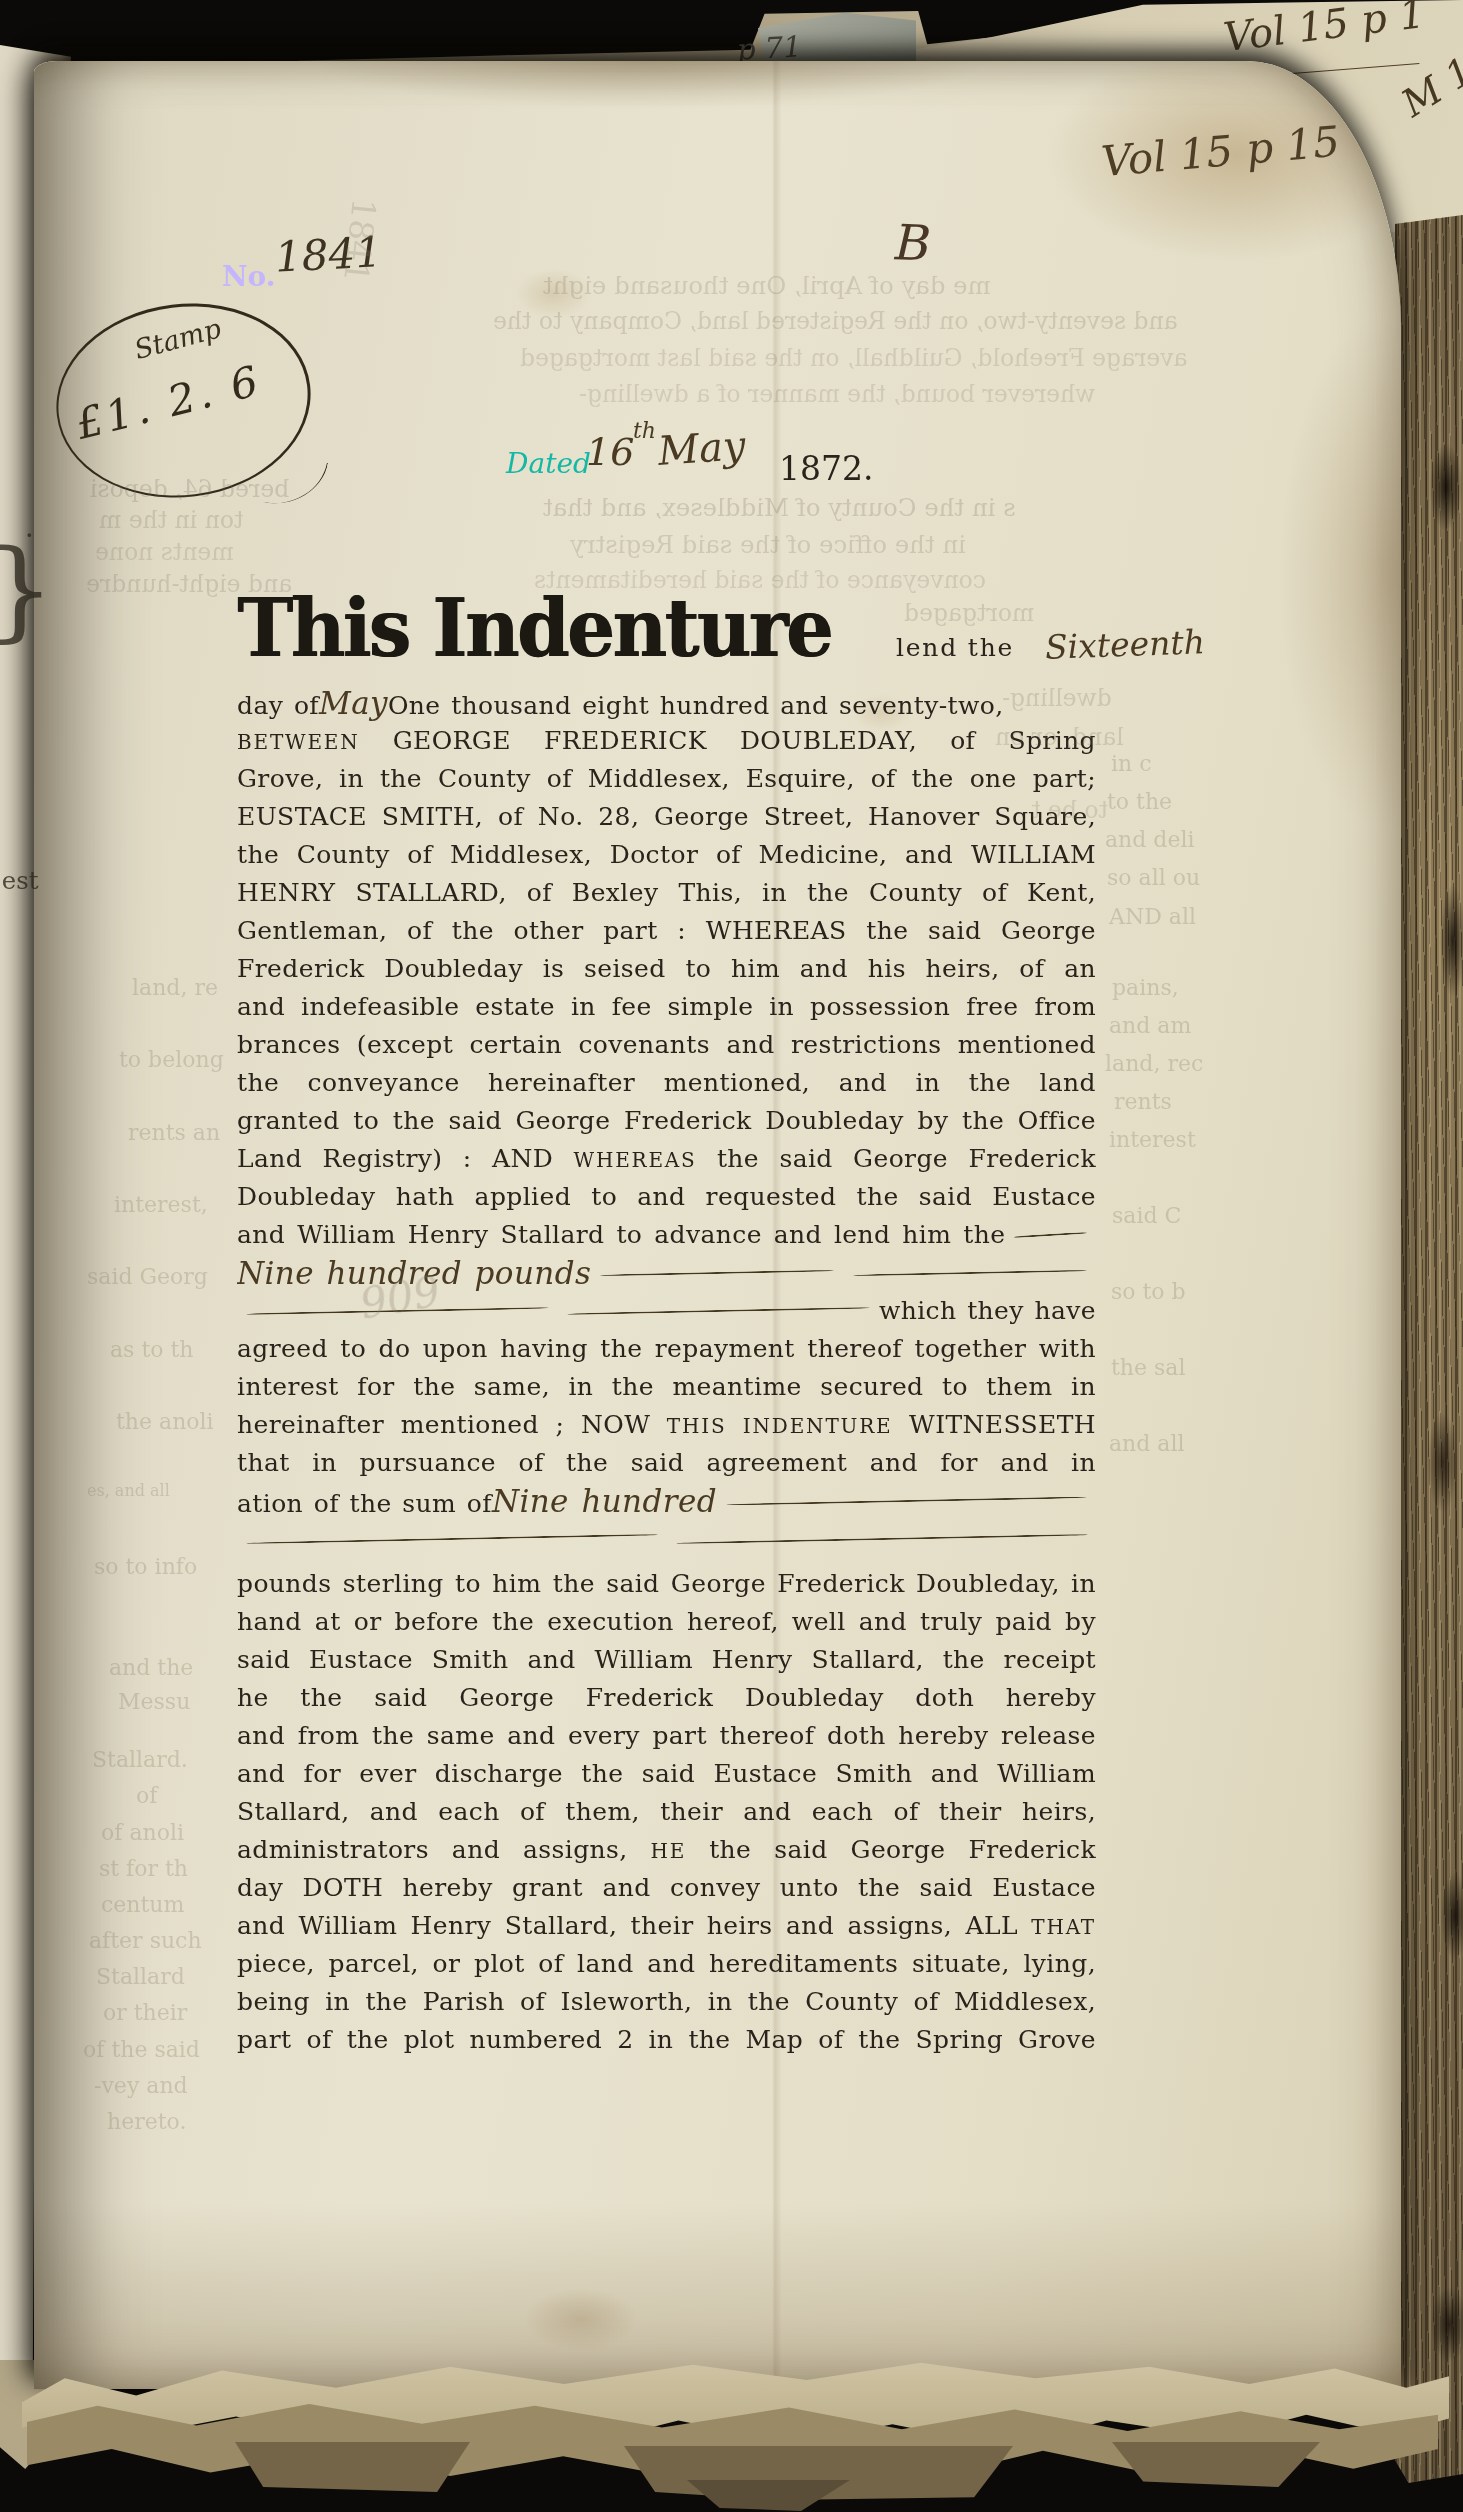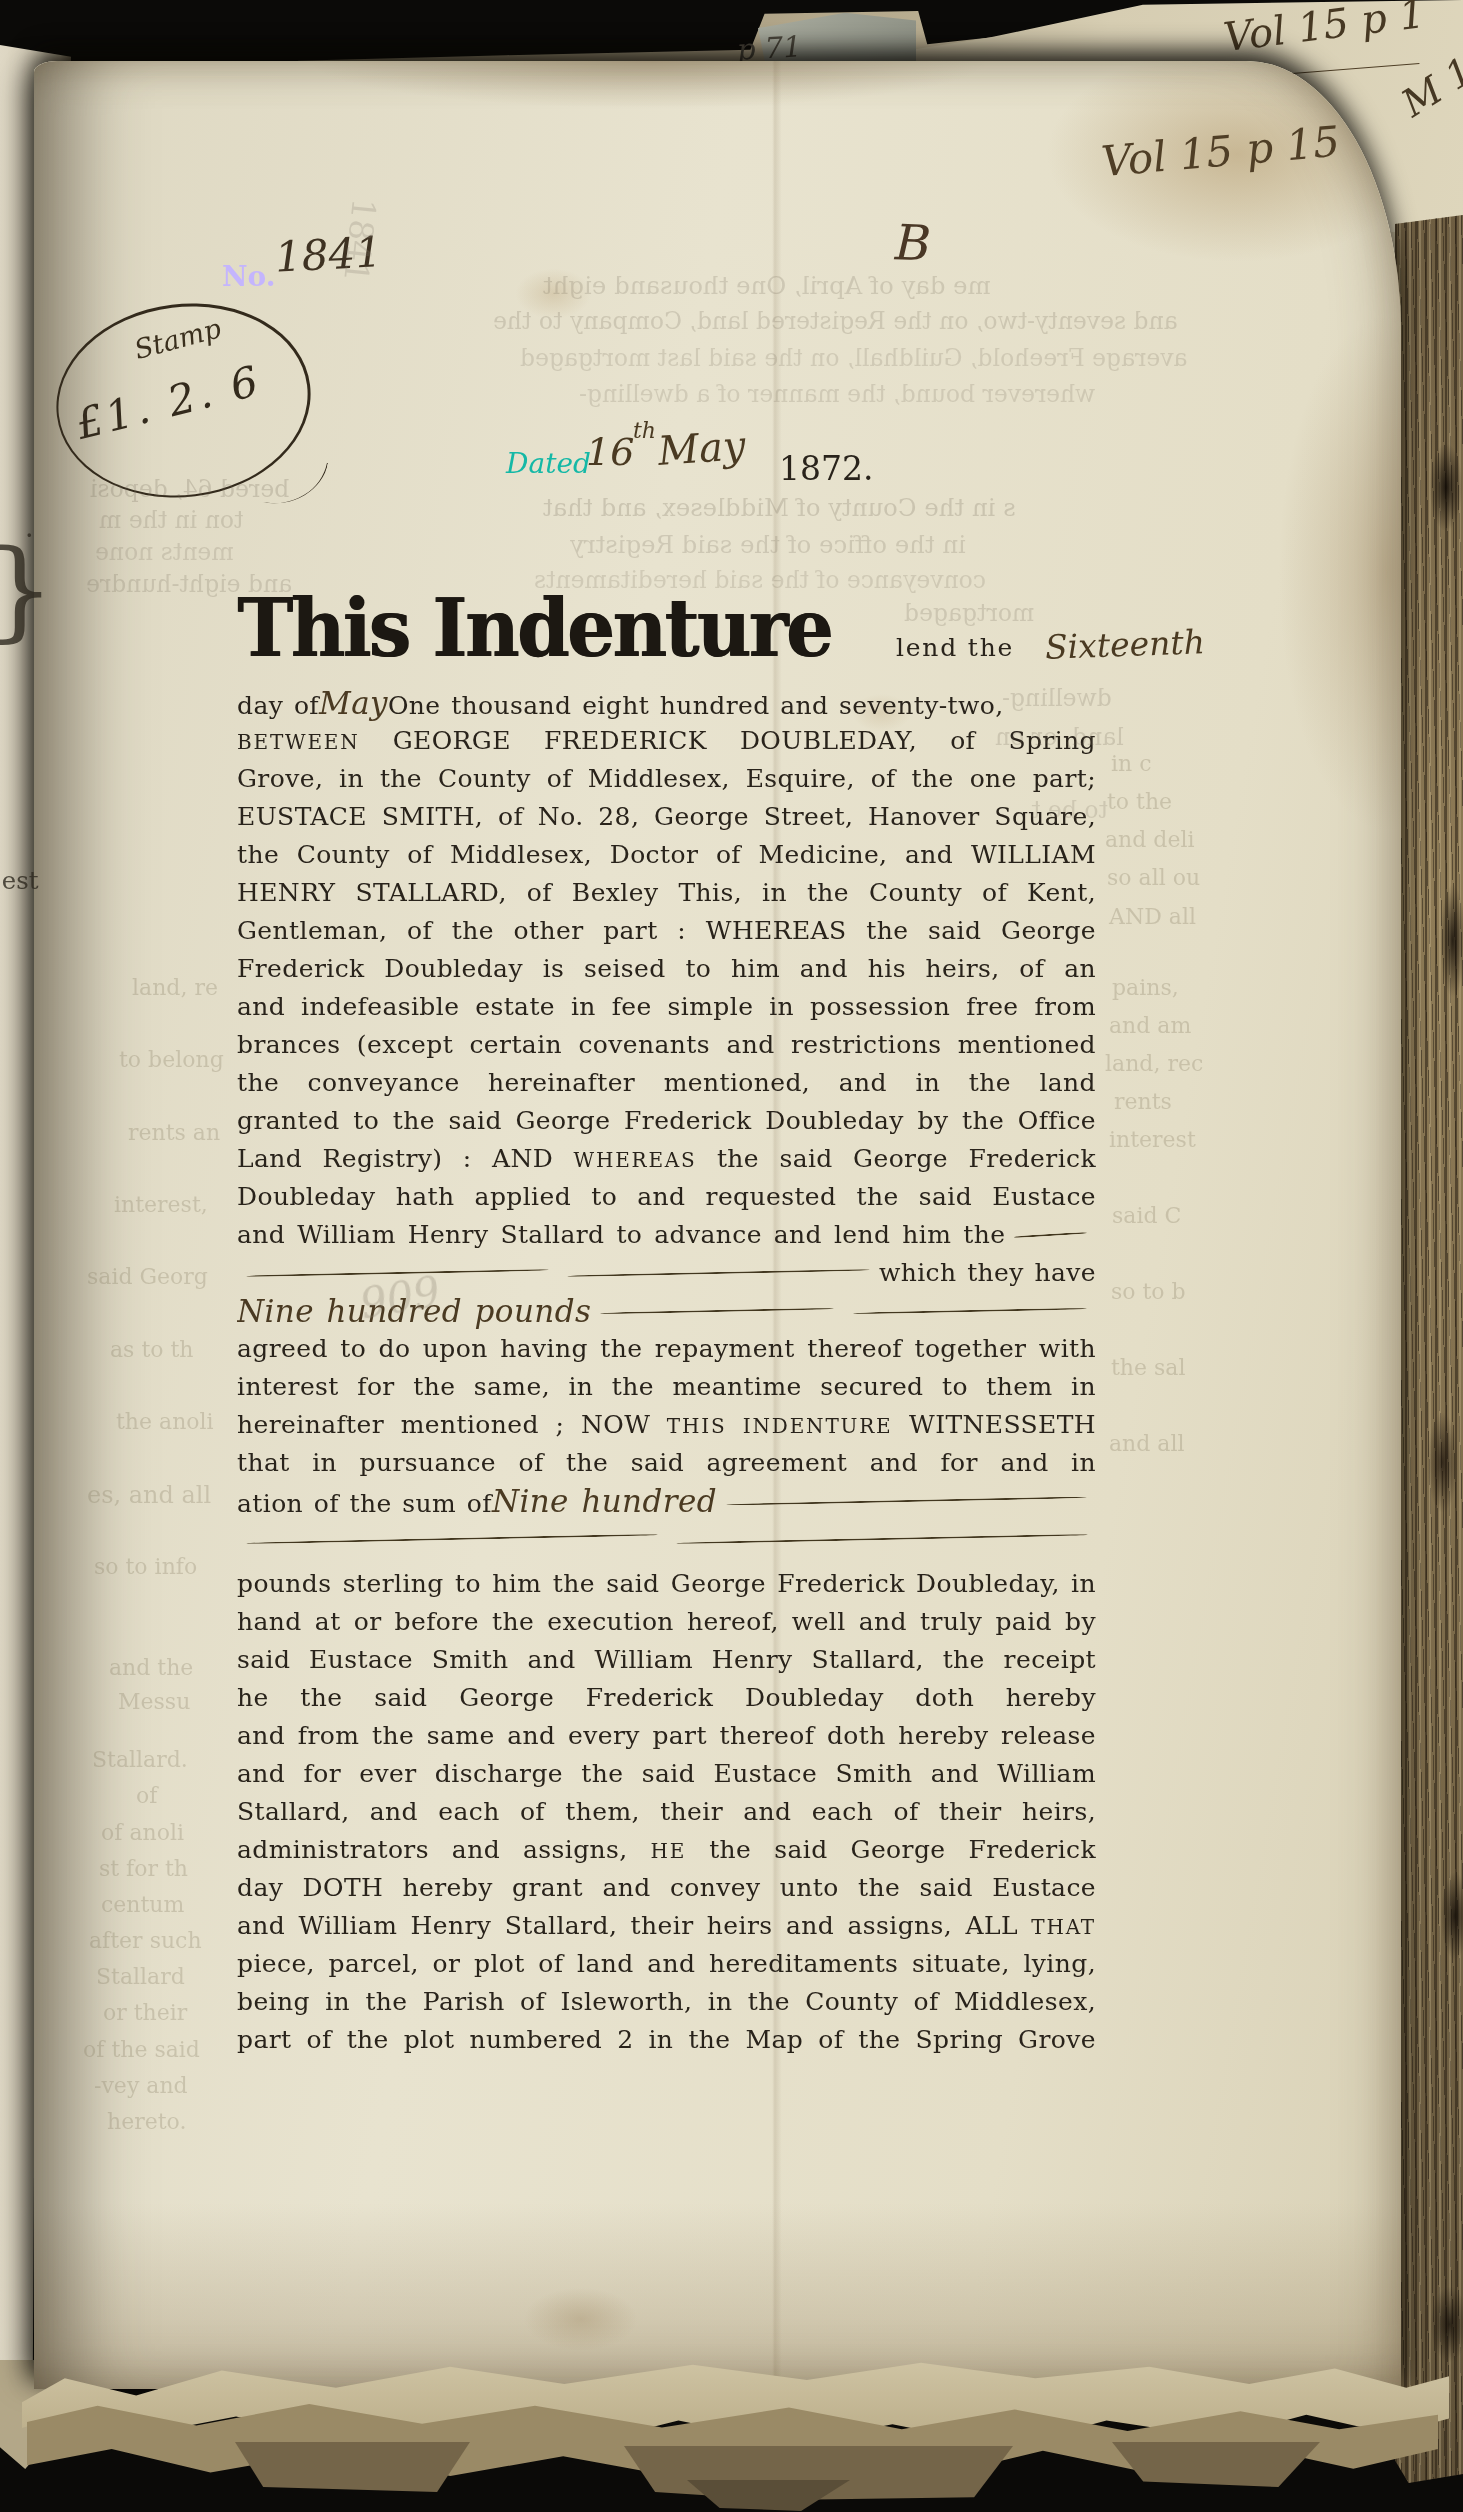--- a/index.html
+++ b/index.html
@@ -201,28 +201,28 @@
       <div class="line"><span>brances (except certain covenants and restrictions mentioned in</span></div>
       <div class="line"><span>the conveyance hereinafter mentioned, and in the land certificate</span></div>
       <div class="line"><span>granted to the said George Frederick Doubleday by the Office of</span></div>
       <div class="line"><span>Land Registry) : AND </span><span class="kw">WHEREAS</span><span> the said George Frederick</span></div>
       <div class="line"><span>Doubleday hath applied to and requested the said Eustace Smith</span></div>
       <div class="line flex">
         <span>and William Henry Stallard to advance and lend him the sum of</span>
         <span class="dash rise"></span>
       </div>
       <div class="line flex">
+        <span class="hwseg">Nine hundred pounds</span>
+        <span class="dash"></span>
+        <span class="dash"></span>
+      </div>
+      <div class="line flex">
         <span class="dash"></span>
         <span class="dash"></span>
         <span>which they have</span>
-      </div>
-      <div class="line flex">
-        <span class="hwseg">Nine hundred pounds</span>
-        <span class="dash"></span>
-        <span class="dash"></span>
       </div>
       <div class="line"><span>agreed to do upon having the repayment thereof together with</span></div>
       <div class="line"><span>interest for the same, in the meantime secured to them in manner</span></div>
       <div class="line"><span>hereinafter mentioned ; NOW </span><span class="kw">THIS INDENTURE</span><span> WITNESSETH</span></div>
       <div class="line"><span>that in pursuance of the said agreement and for and in consider-</span></div>
       <div class="line flex">
         <span>ation of the sum of</span>
         <span class="hwseg">Nine hundred</span>
         <span class="dash"></span>
       </div>
@@ -276,21 +276,21 @@
     <span class="mbit" style="left: 1111px; top: 1279px; font-size: 22px; opacity: 0.26;">so to b</span>
     <span class="mbit" style="left: 1111px; top: 1355px; font-size: 22px; opacity: 0.26;">the sal</span>
     <span class="mbit" style="left: 1109px; top: 1431px; font-size: 22px; opacity: 0.26;">and all</span>
     <span class="mbit" style="left: 132px; top: 975px; font-size: 22px; opacity: 0.26;">land, re</span>
     <span class="mbit" style="left: 119px; top: 1047px; font-size: 22px; opacity: 0.26;">to belong</span>
     <span class="mbit" style="left: 128px; top: 1120px; font-size: 22px; opacity: 0.26;">rents an</span>
     <span class="mbit" style="left: 114px; top: 1192px; font-size: 22px; opacity: 0.26;">interest,</span>
     <span class="mbit" style="left: 87px; top: 1264px; font-size: 22px; opacity: 0.26;">said Georg</span>
     <span class="mbit" style="left: 110px; top: 1337px; font-size: 22px; opacity: 0.26;">as to th</span>
     <span class="mbit" style="left: 116px; top: 1409px; font-size: 22px; opacity: 0.26;">the anoli</span>
-    <span class="mbit" style="left: 87px; top: 1481px; font-size: 24px; opacity: 0.26;">es, and all</span>
+    <span class="mbit" style="left: 87px; top: 1481px; font-size: 16px; opacity: 0.26;">es, and all</span>
     <span class="mbit" style="left: 94px; top: 1554px; font-size: 22px; opacity: 0.26;">so to info</span>
     <span class="mbit" style="left: 109px; top: 1626px; font-size: 22px; opacity: 0.26; margin-top: 29px;">and the</span>
     <span class="mbit" style="left: 118px; top: 1689px; font-size: 22px; opacity: 0.26;">Messu</span>
     <span class="mbit" style="left: 92px; top: 1747px; font-size: 22px; opacity: 0.26;">Stallard.</span>
     <span class="mbit" style="left: 136px; top: 1783px; font-size: 22px; opacity: 0.26;">of</span>
     <span class="mbit" style="left: 101px; top: 1820px; font-size: 22px; opacity: 0.26;">of anoli</span>
     <span class="mbit" style="left: 99px; top: 1856px; font-size: 22px; opacity: 0.26;">st for th</span>
     <span class="mbit" style="left: 101px; top: 1892px; font-size: 22px; opacity: 0.26;">centum</span>
     <span class="mbit" style="left: 89px; top: 1928px; font-size: 22px; opacity: 0.26;">after such</span>
     <span class="mbit" style="left: 96px; top: 1964px; font-size: 22px; opacity: 0.26;">Stallard</span>

